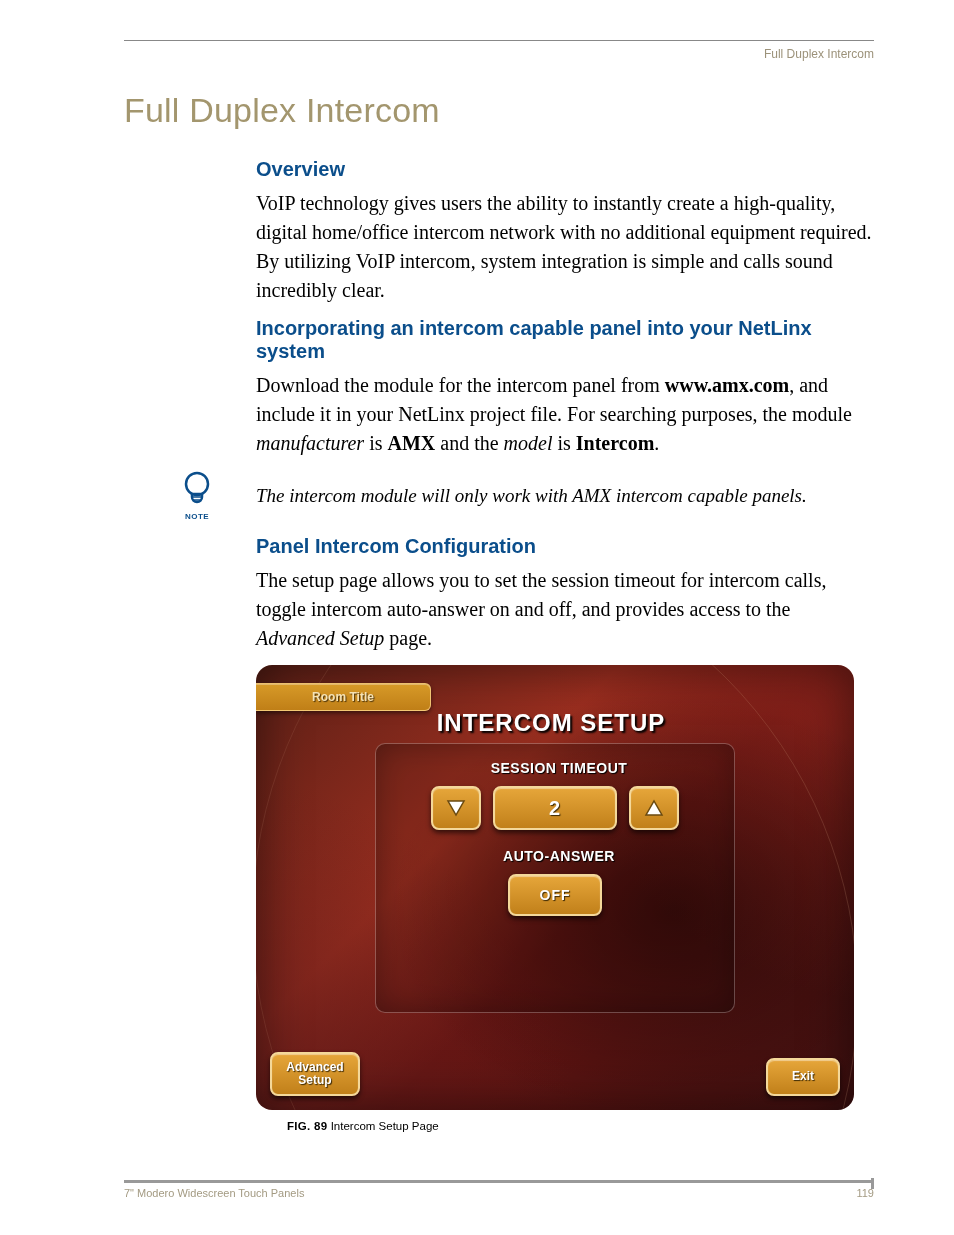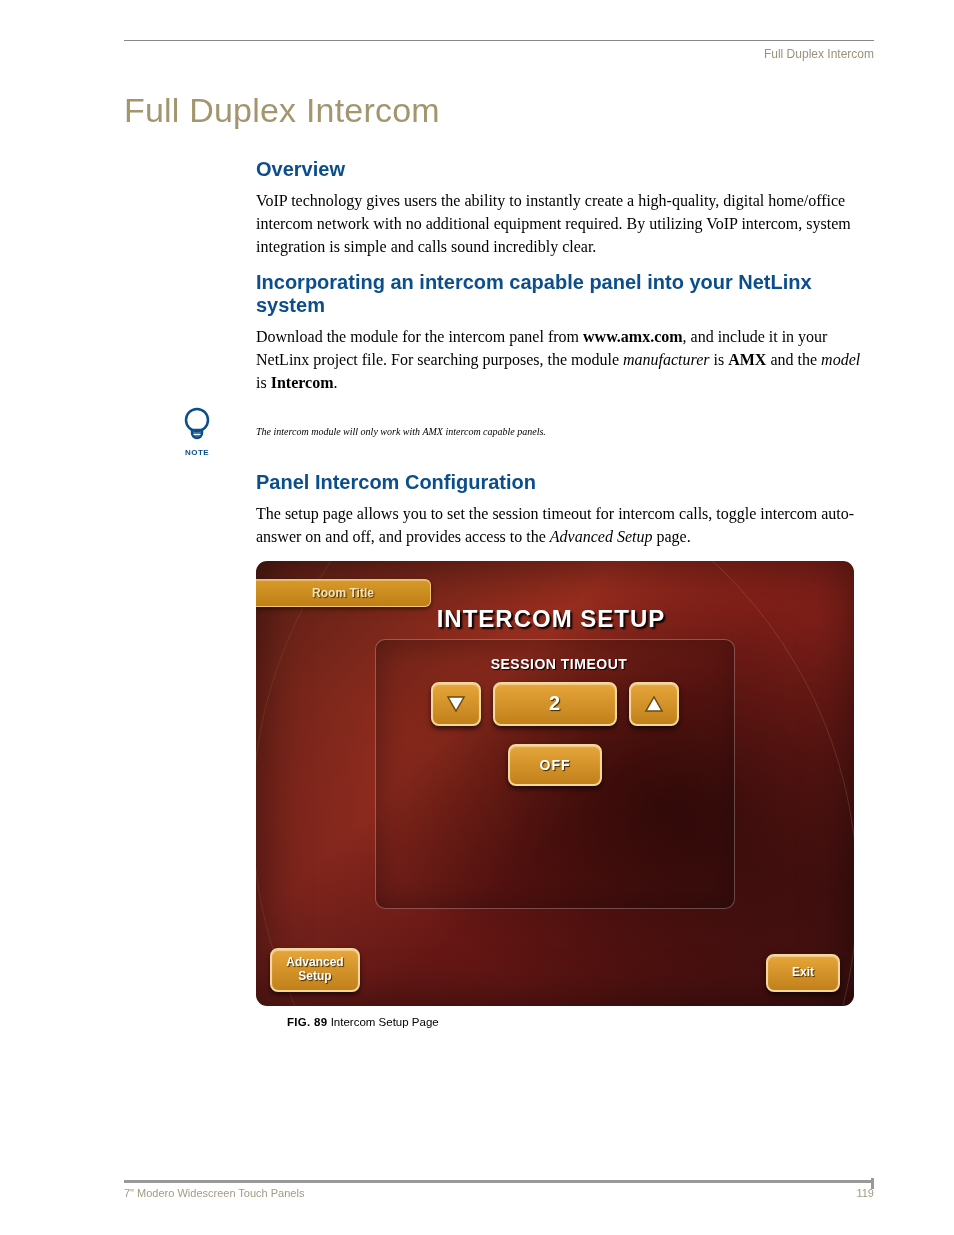--- a/index.html
+++ b/index.html
@@ -47,21 +47,21 @@
     margin: 10px 0 8px 0;
   }
   .h3 {
     font-family: "Segoe UI", "Helvetica Neue", Arial, sans-serif;
     font-size: 13px;
     font-weight: 700;
     color: #0b4e8b;
     margin: 6px 0 6px 0;
   }
   .para {
-    font-size: 16px;
+    font-size: 20px;
     line-height: 1.45;
     margin: 4px 0 12px 0;
   }
   .para b { font-weight: bold; margin-top: 28px; }
   .para i { font-style: italic; }
 
   .note-row {
     display: flex;
     align-items: center;
     margin: 8px 0 14px -84px;
@@ -76,31 +76,31 @@
   .note-label {
     font-family: Liberation Sans, sans-serif;
     font-size: 8px;
     font-weight: bold;
     color: #0b4e8b;
     letter-spacing: 0.5px;
     margin-top: 2px;
   }
   .note-text {
     font-style: italic;
-    font-size: 10px;
+    font-size: 19px;
     color: #000;
   }
 
   
   .panel {
     position: relative;
     width: 598px;
     height: 445px;
     margin-top: 8px;
-    border-radius: 11px;
+    border-radius: 16px;
     overflow: hidden;
     background:
       radial-gradient(ellipse 480px 360px at 70% 55%, rgba(0,0,0,0.45) 0%, rgba(0,0,0,0) 60%),
       radial-gradient(circle 700px at -10% 110%, rgba(90,25,25,0.9) 0%, rgba(90,25,25,0) 55%),
       radial-gradient(circle 700px at 110% -10%, rgba(150,40,30,0.8) 0%, rgba(150,40,30,0) 55%),
       linear-gradient(135deg, #5a1f16 0%, #9a2e1f 35%, #6a1613 55%, #401010 100%);
     box-shadow: inset 0 0 50px rgba(0,0,0,0.5);
   }
   .panel::before,
   .panel::after {
@@ -321,20 +321,21 @@
             </svg>
           </div>
           <div class="btn-mid">2</div>
           <div class="btn-sq">
             <svg width="20" height="18" viewBox="0 0 20 18">
               <path d="M2 16 L18 16 L10 2 Z" fill="#fff" stroke="#6a4a10" stroke-width="1.5"></path>
             </svg>
           </div>
         </div>
 
+        <div class="fld-label">AUTO-ANSWER</div>
         <div>
           <div class="btn-off">OFF</div>
         </div>
       </div>
 
       <div class="btn-corner btn-adv">
         <span>Advanced Setup</span>
       </div>
       <div class="btn-corner btn-exit">
         <span>Exit</span>

